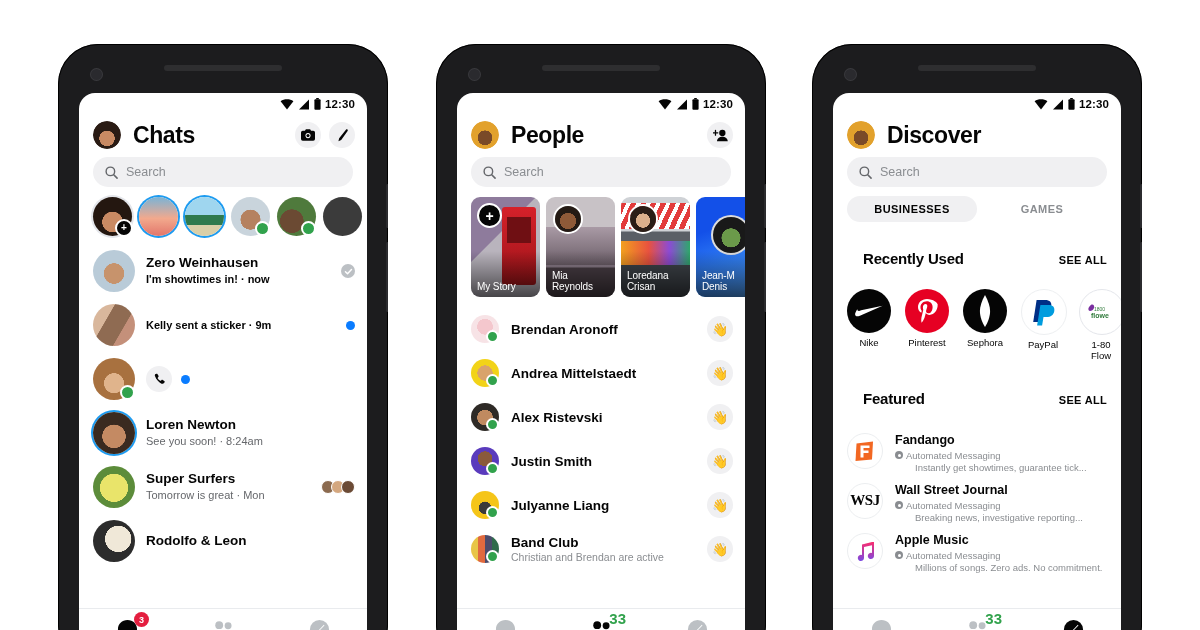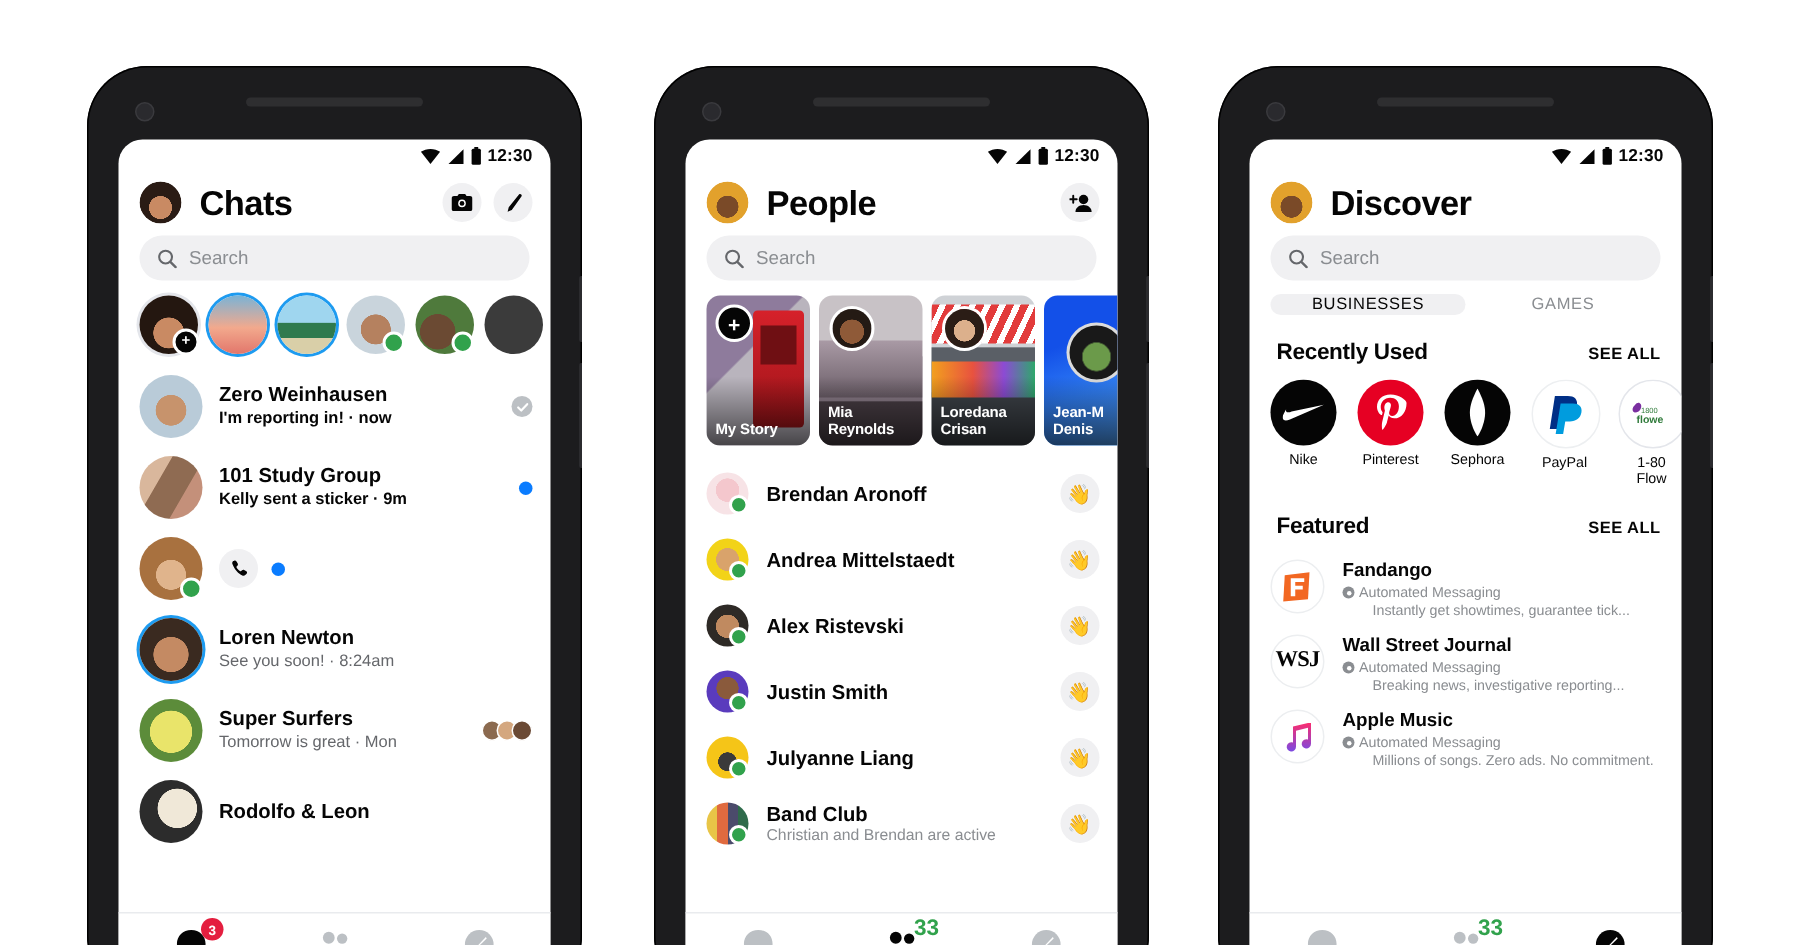--- a/index.html
+++ b/index.html
@@ -81,41 +81,41 @@
         align-items:center;justify-content:center;}
   .facepile{display:flex;}
   .facepile span{width:12px;height:12px;border-radius:50%;border:1.5px solid #fff;margin-left:-4px;display:block;}
 
   
   .pstoryrow{display:flex;gap:6px;padding:10px 0 10px 14px;flex:0 0 auto;overflow:hidden;}
   .pcard{width:69px;height:100px;border-radius:9px;position:relative;flex:0 0 auto;overflow:hidden;}
   .pcard .pshade{position:absolute;left:0;right:0;bottom:0;height:46px;
        background:linear-gradient(to top,rgba(0,0,0,.62),rgba(0,0,0,0));}
   .pcard .plabel{position:absolute;left:6px;right:4px;bottom:5px;color:#fff;font-size:10px;
-       font-weight:700;line-height:1.12;letter-spacing:-.1px;}
+       font-weight:400;line-height:1.12;letter-spacing:-.1px;}
   .pcard .pring{position:absolute;top:7px;left:7px;width:26px;height:26px;border-radius:50%;
        border:2px solid #fff;overflow:hidden;}
   .pcard .pplus{position:absolute;top:6px;left:6px;width:21px;height:21px;border-radius:50%;
        background:#050505;border:2px solid #fff;color:#fff;display:flex;align-items:center;
        justify-content:center;font-size:14px;font-weight:700;line-height:1;}
 
   .prow{display:flex;align-items:center;gap:12px;padding:0 12px 0 14px;height:44px;box-sizing:border-box;}
   .pav{width:28px;height:28px;border-radius:50%;position:relative;flex:0 0 auto;}
   .pname{flex:1 1 auto;font-size:13.5px;font-weight:700;color:#050505;white-space:nowrap;overflow:hidden;text-overflow:ellipsis;}
   .pname small{display:block;font-size:10.5px;font-weight:400;color:#8a8d91;margin-top:1px;}
   .wavebtn{width:26px;height:26px;border-radius:50%;background:#f0f0f2;display:flex;align-items:center;
         justify-content:center;font-size:13px;flex:0 0 auto;}
 
   
   .segwrap{display:flex;padding:9px 14px 0 14px;gap:0;flex:0 0 auto;}
-  .seg{flex:1 1 0;height:14px;border-radius:15px;display:flex;align-items:center;justify-content:center;
-       font-size:11px;font-weight:400;letter-spacing:.45px;color:#8a8d91;}
+  .seg{flex:1 1 0;height:26px;border-radius:15px;display:flex;align-items:center;justify-content:center;
+       font-size:11px;font-weight:700;letter-spacing:.45px;color:#8a8d91;}
   .seg.active{background:#f0f0f2;color:#050505;}
   .sechdr{display:flex;align-items:baseline;justify-content:space-between;padding:12px 14px 6px 14px;flex:0 0 auto;}
-  .sechdr h3{margin:4px;font-size:15px;font-weight:700;color:#050505;letter-spacing:-.2px;}
+  .sechdr h3{margin:16px;font-size:15px;font-weight:700;color:#050505;letter-spacing:-.2px;}
   .seeall{font-size:11px;font-weight:700;color:#050505;letter-spacing:.3px;}
   .bizrow{display:flex;gap:14px;padding:0 0 0 14px;flex:0 0 auto;overflow:hidden;}
   .biz{width:44px;flex:0 0 auto;text-align:center;}
   .bizicon{width:44px;height:44px;border-radius:50%;position:relative;overflow:hidden;
       display:flex;align-items:center;justify-content:center;}
   .bizname{font-size:9.5px;color:#050505;margin-top:5px;line-height:1.15;}
   .featrow{display:flex;gap:12px;padding:4px 14px 0 14px;align-items:flex-start;height:50px;box-sizing:border-box;}
   .featicon{width:36px;height:36px;border-radius:50%;flex:0 0 auto;position:relative;overflow:hidden;
       display:flex;align-items:center;justify-content:center;border:1px solid #eceef0;box-sizing:border-box;}
   .feattxt{min-width:0;flex:1 1 auto;}
@@ -218,37 +218,36 @@
       </div>
 
       <div class="list">
 
         <div class="chatrow">
           <div class="ca">
               <div class="sc-img" style="background:radial-gradient(circle at 50% 56%,#c7936c 0 32%,#b9cbd8 33% 100%);"></div>
             </div>
           <div class="ctext">
             <div class="cname">Zero Weinhausen</div>
-            <div class="csnip unread">I'm reporting in! · now</div>
+            <div class="csnip unread">I'm showtimes in! · now</div>
           </div>
           <div class="cright">
             <div class="seen">
               <svg width="9" height="9" viewBox="0 0 10 10">
                   <path d="M1.6 5.2 L3.9 7.4 L8.3 2.7" fill="none" stroke="#fff" stroke-width="1.6" stroke-linecap="round" stroke-linejoin="round"></path>
                 </svg>
             </div>
           </div>
         </div>
 
         <div class="chatrow">
           <div class="ca">
               <div class="sc-img" style="background:linear-gradient(120deg,#d9b79c 0 33%,#8f6b52 34% 66%,#c4907a 67% 100%);"></div>
             </div>
           <div class="ctext">
-            <div class="cname">101 Study Group</div>
             <div class="csnip unread">Kelly sent a sticker · 9m</div>
           </div>
           <div class="cright">
               <div class="bluedot"></div>
             </div>
         </div>
 
         <div class="chatrow">
           <div class="ca">
             <div class="sc-img" style="background:radial-gradient(circle at 50% 60%,#e0b48c 0 30%,#a8713f 31% 100%);"></div>

